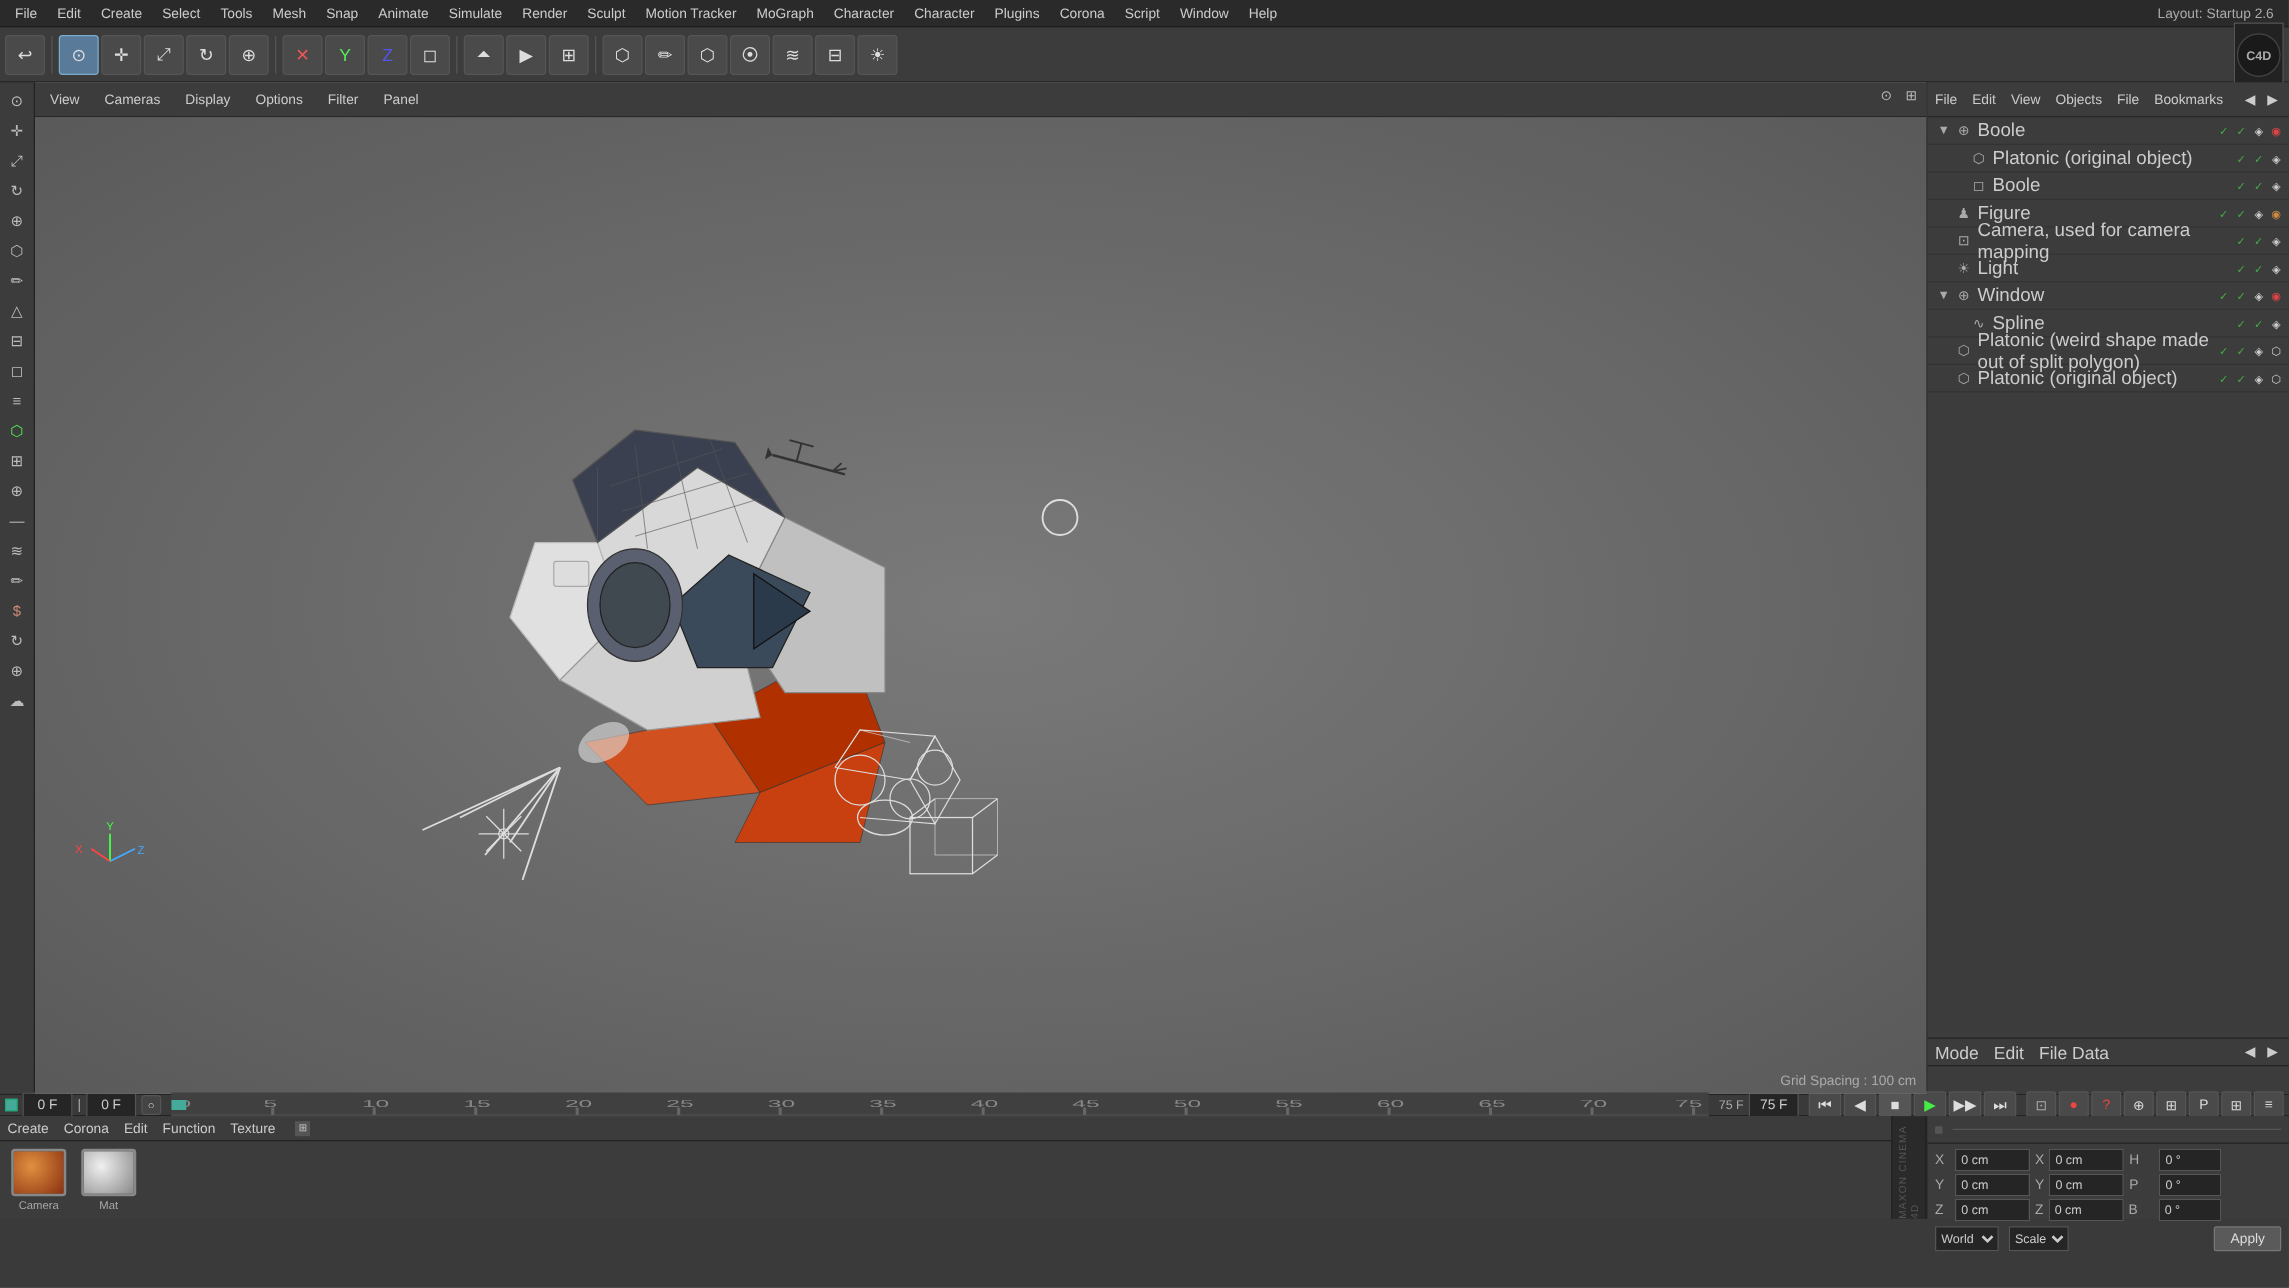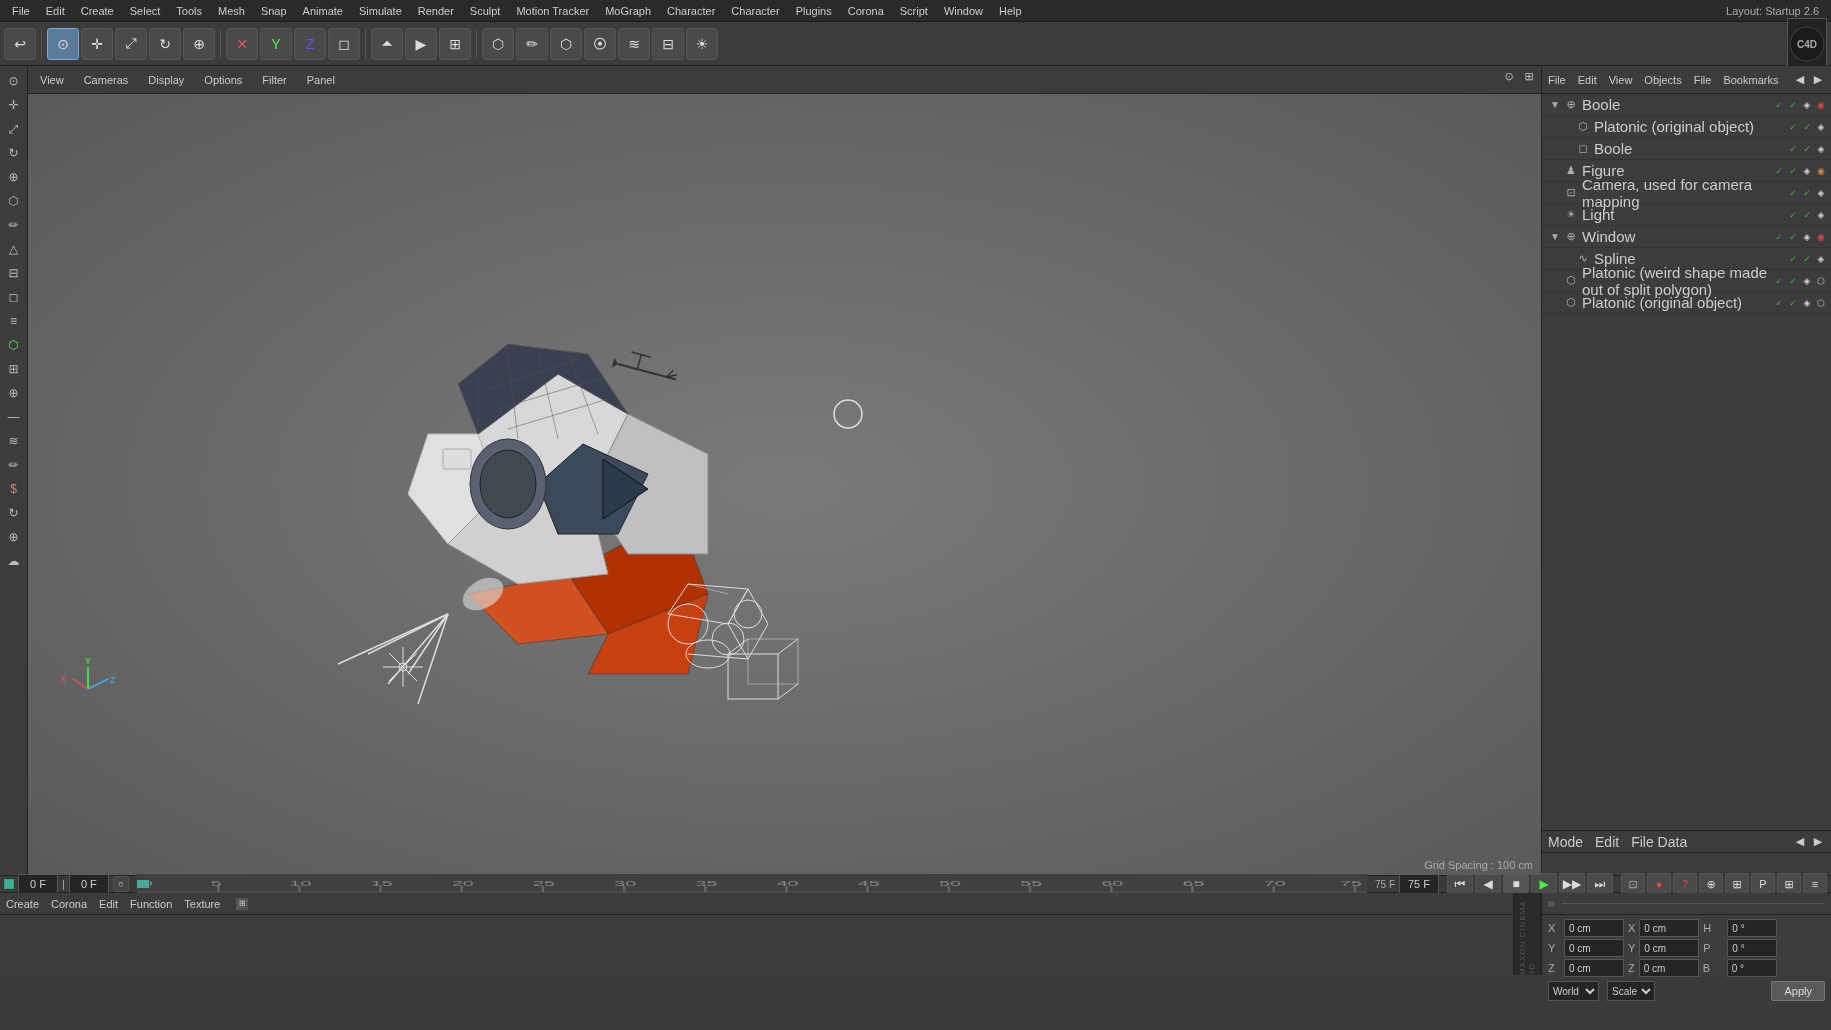--- a/index.html
+++ b/index.html
@@ -517,20 +517,32 @@
   <div id="material-panel">
     <div id="material-left">
       <div id="material-menu">
         <span class="mat-menu">Create</span>
         <span class="mat-menu">Corona</span>
         <span class="mat-menu">Edit</span>
         <span class="mat-menu">Function</span>
         <span class="mat-menu">Texture</span>
         <div style="margin-left:4px;width:12px;height:12px;background:#555;display:flex;align-items:center;justify-content:center;font-size:8px;">⊞</div>
       </div>
+      <div id="material-swatches">
+
+        <div class="mat-swatch">
+          <div class="mat-preview" style="background: radial-gradient(circle at 35% 35%, #e09040, #8a3010); border-color: #888;"></div>
+          <span class="mat-name">Camera</span>
+        </div>
+
+        <div class="mat-swatch">
+          <div class="mat-preview" style="background: radial-gradient(circle at 35% 35%, #f0f0f0, #888888); border-color: #888;"></div>
+          <span class="mat-name">Mat</span>
+        </div>
+      </div>
     </div>
 
     <div style="width:28px;background:#2a2a2a;display:flex;align-items:center;justify-content:center;border-left:1px solid #222;border-right:1px solid #222;">
       <div style="writing-mode:vertical-rl;transform:rotate(180deg);font-size:8px;color:#555;letter-spacing:1px;">MAXON CINEMA 4D</div>
     </div>
 
     <div id="material-right">
       <div style="height:22px;background:#3c3c3c;display:flex;align-items:center;padding:0 6px;gap:8px;border-bottom:1px solid #222;">
         <div style="width:6px;height:6px;background:#555;border-radius:1px;"></div>
         <div style="flex:1;height:1px;background:#555;"></div>

